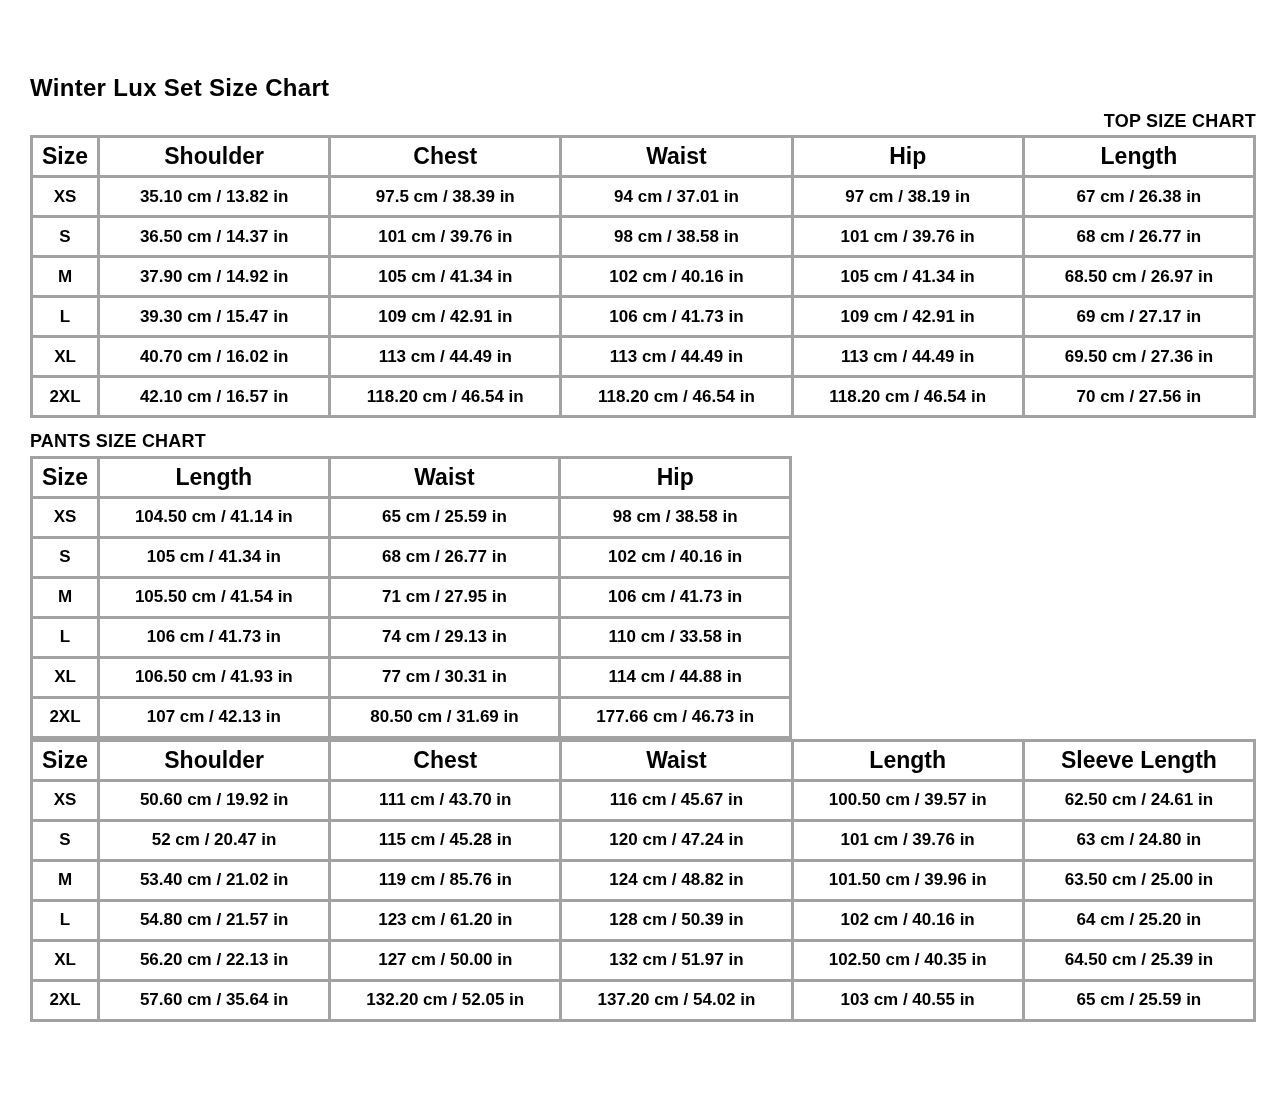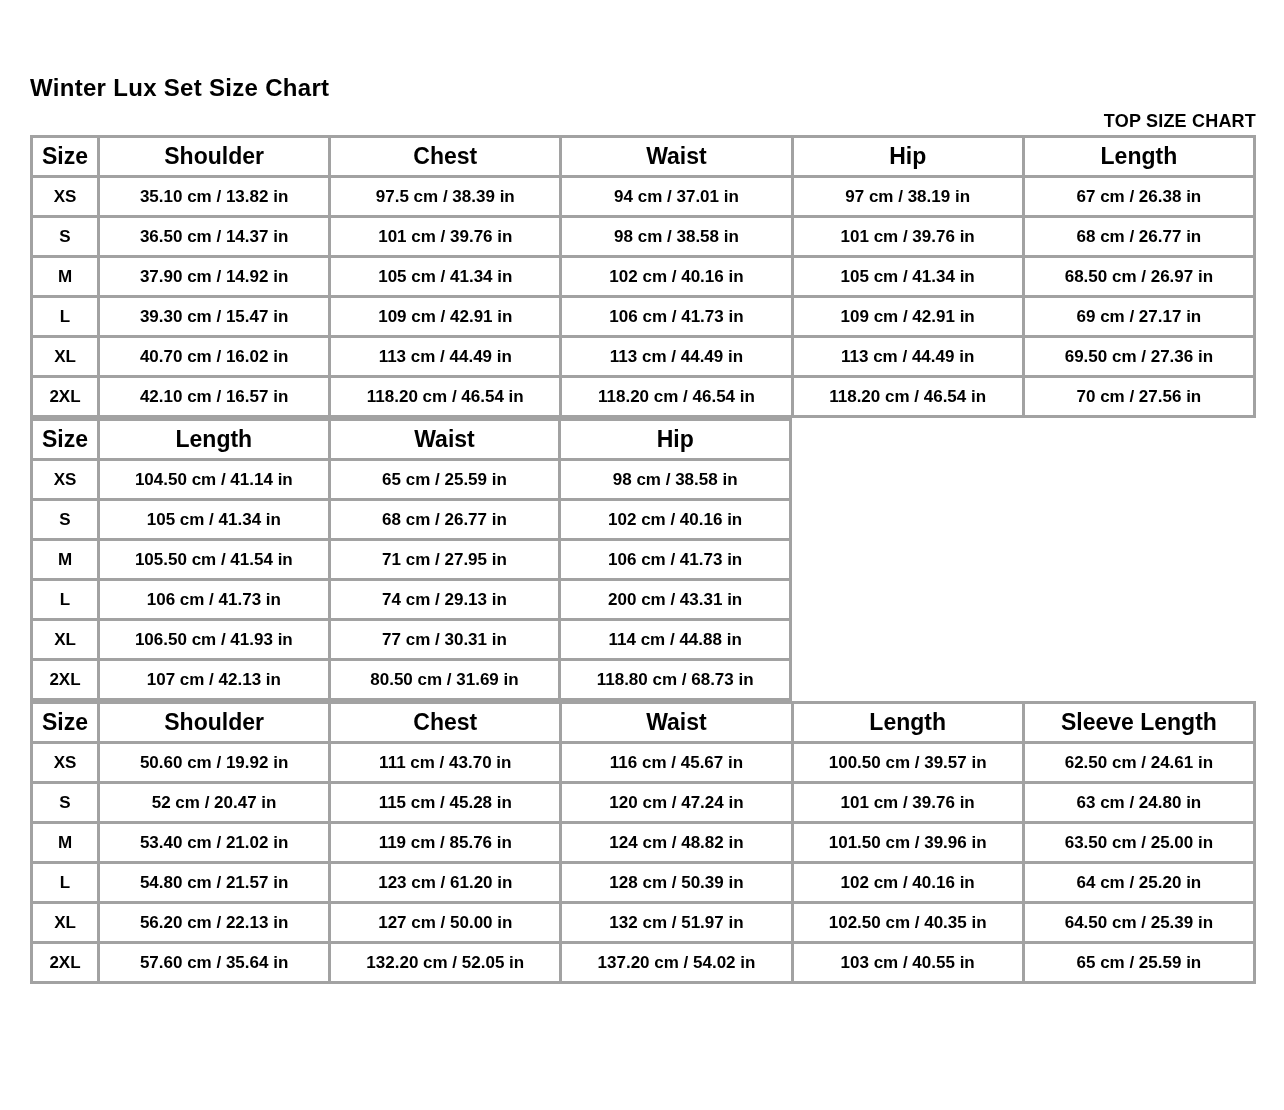--- a/index.html
+++ b/index.html
@@ -127,20 +127,21 @@
               <td>42.10 cm / 16.57 in</td>
               <td>118.20 cm / 46.54 in</td>
               <td>118.20 cm / 46.54 in</td>
               <td>118.20 cm / 46.54 in</td>
               <td>70 cm / 27.56 in</td>
             </tr>
           </tbody>
         </table>
       </section>
       <section>
+        <h2 class="section-title">PANTS SIZE CHART</h2>
         <table class="size-table narrow">
           <colgroup>
             <col class="size-col">
             <col>
             <col>
             <col>
           </colgroup>
           <thead>
             <tr>
               <th>Size</th>
@@ -165,33 +166,33 @@
             <tr>
               <td>M</td>
               <td>105.50 cm / 41.54 in</td>
               <td>71 cm / 27.95 in</td>
               <td>106 cm / 41.73 in</td>
             </tr>
             <tr>
               <td>L</td>
               <td>106 cm / 41.73 in</td>
               <td>74 cm / 29.13 in</td>
-              <td>200 cm / 43.31 in</td>
+              <td>110 cm / 33.58 in</td>
             </tr>
             <tr>
               <td>XL</td>
               <td>106.50 cm / 41.93 in</td>
               <td>77 cm / 30.31 in</td>
               <td>114 cm / 44.88 in</td>
             </tr>
             <tr>
               <td>2XL</td>
               <td>107 cm / 42.13 in</td>
               <td>80.50 cm / 31.69 in</td>
-              <td>118.80 cm / 68.73 in</td>
+              <td>177.66 cm / 46.73 in</td>
             </tr>
           </tbody>
         </table>
       </section>
       <section>
         <table class="size-table wide">
           <colgroup>
             <col class="size-col">
             <col>
             <col>

